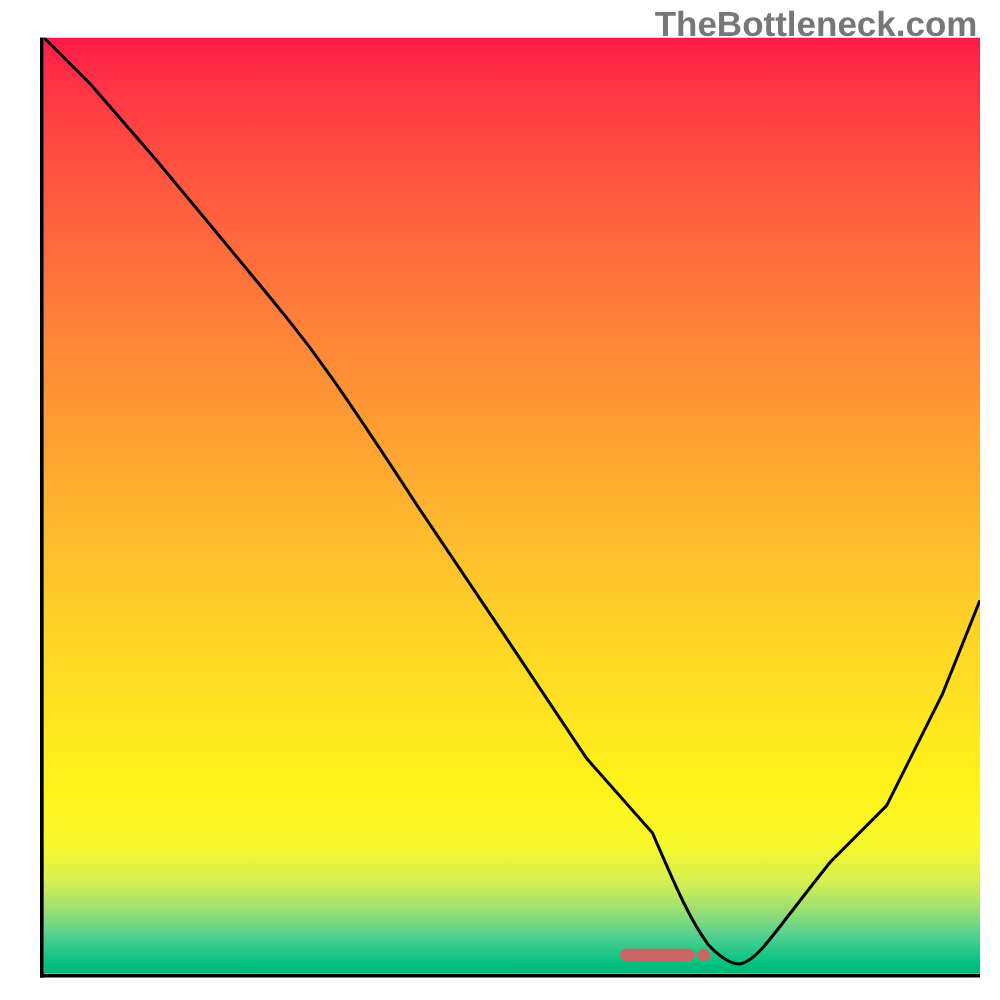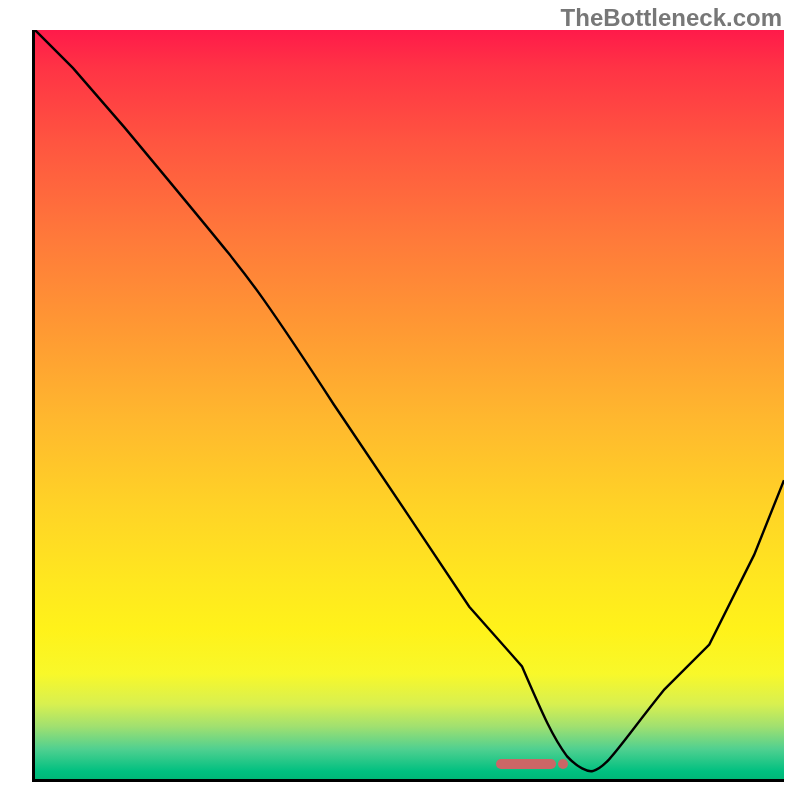--- a/index.html
+++ b/index.html
@@ -7,21 +7,21 @@
     width: 800px;
     height: 800px;
     background: #ffffff;
     font-family: Arial, sans-serif;
     position: relative;
   }
   .watermark {
     position: absolute;
     top: 4px;
     right: 18px;
-    font-size: 24px;
+    font-size: 28px;
     font-weight: bold;
     color: #777777;
     z-index: 10;
   }
   .plot-area {
     position: absolute;
     left: 32px;
     top: 30px;
     width: 752px;
     height: 752px;

